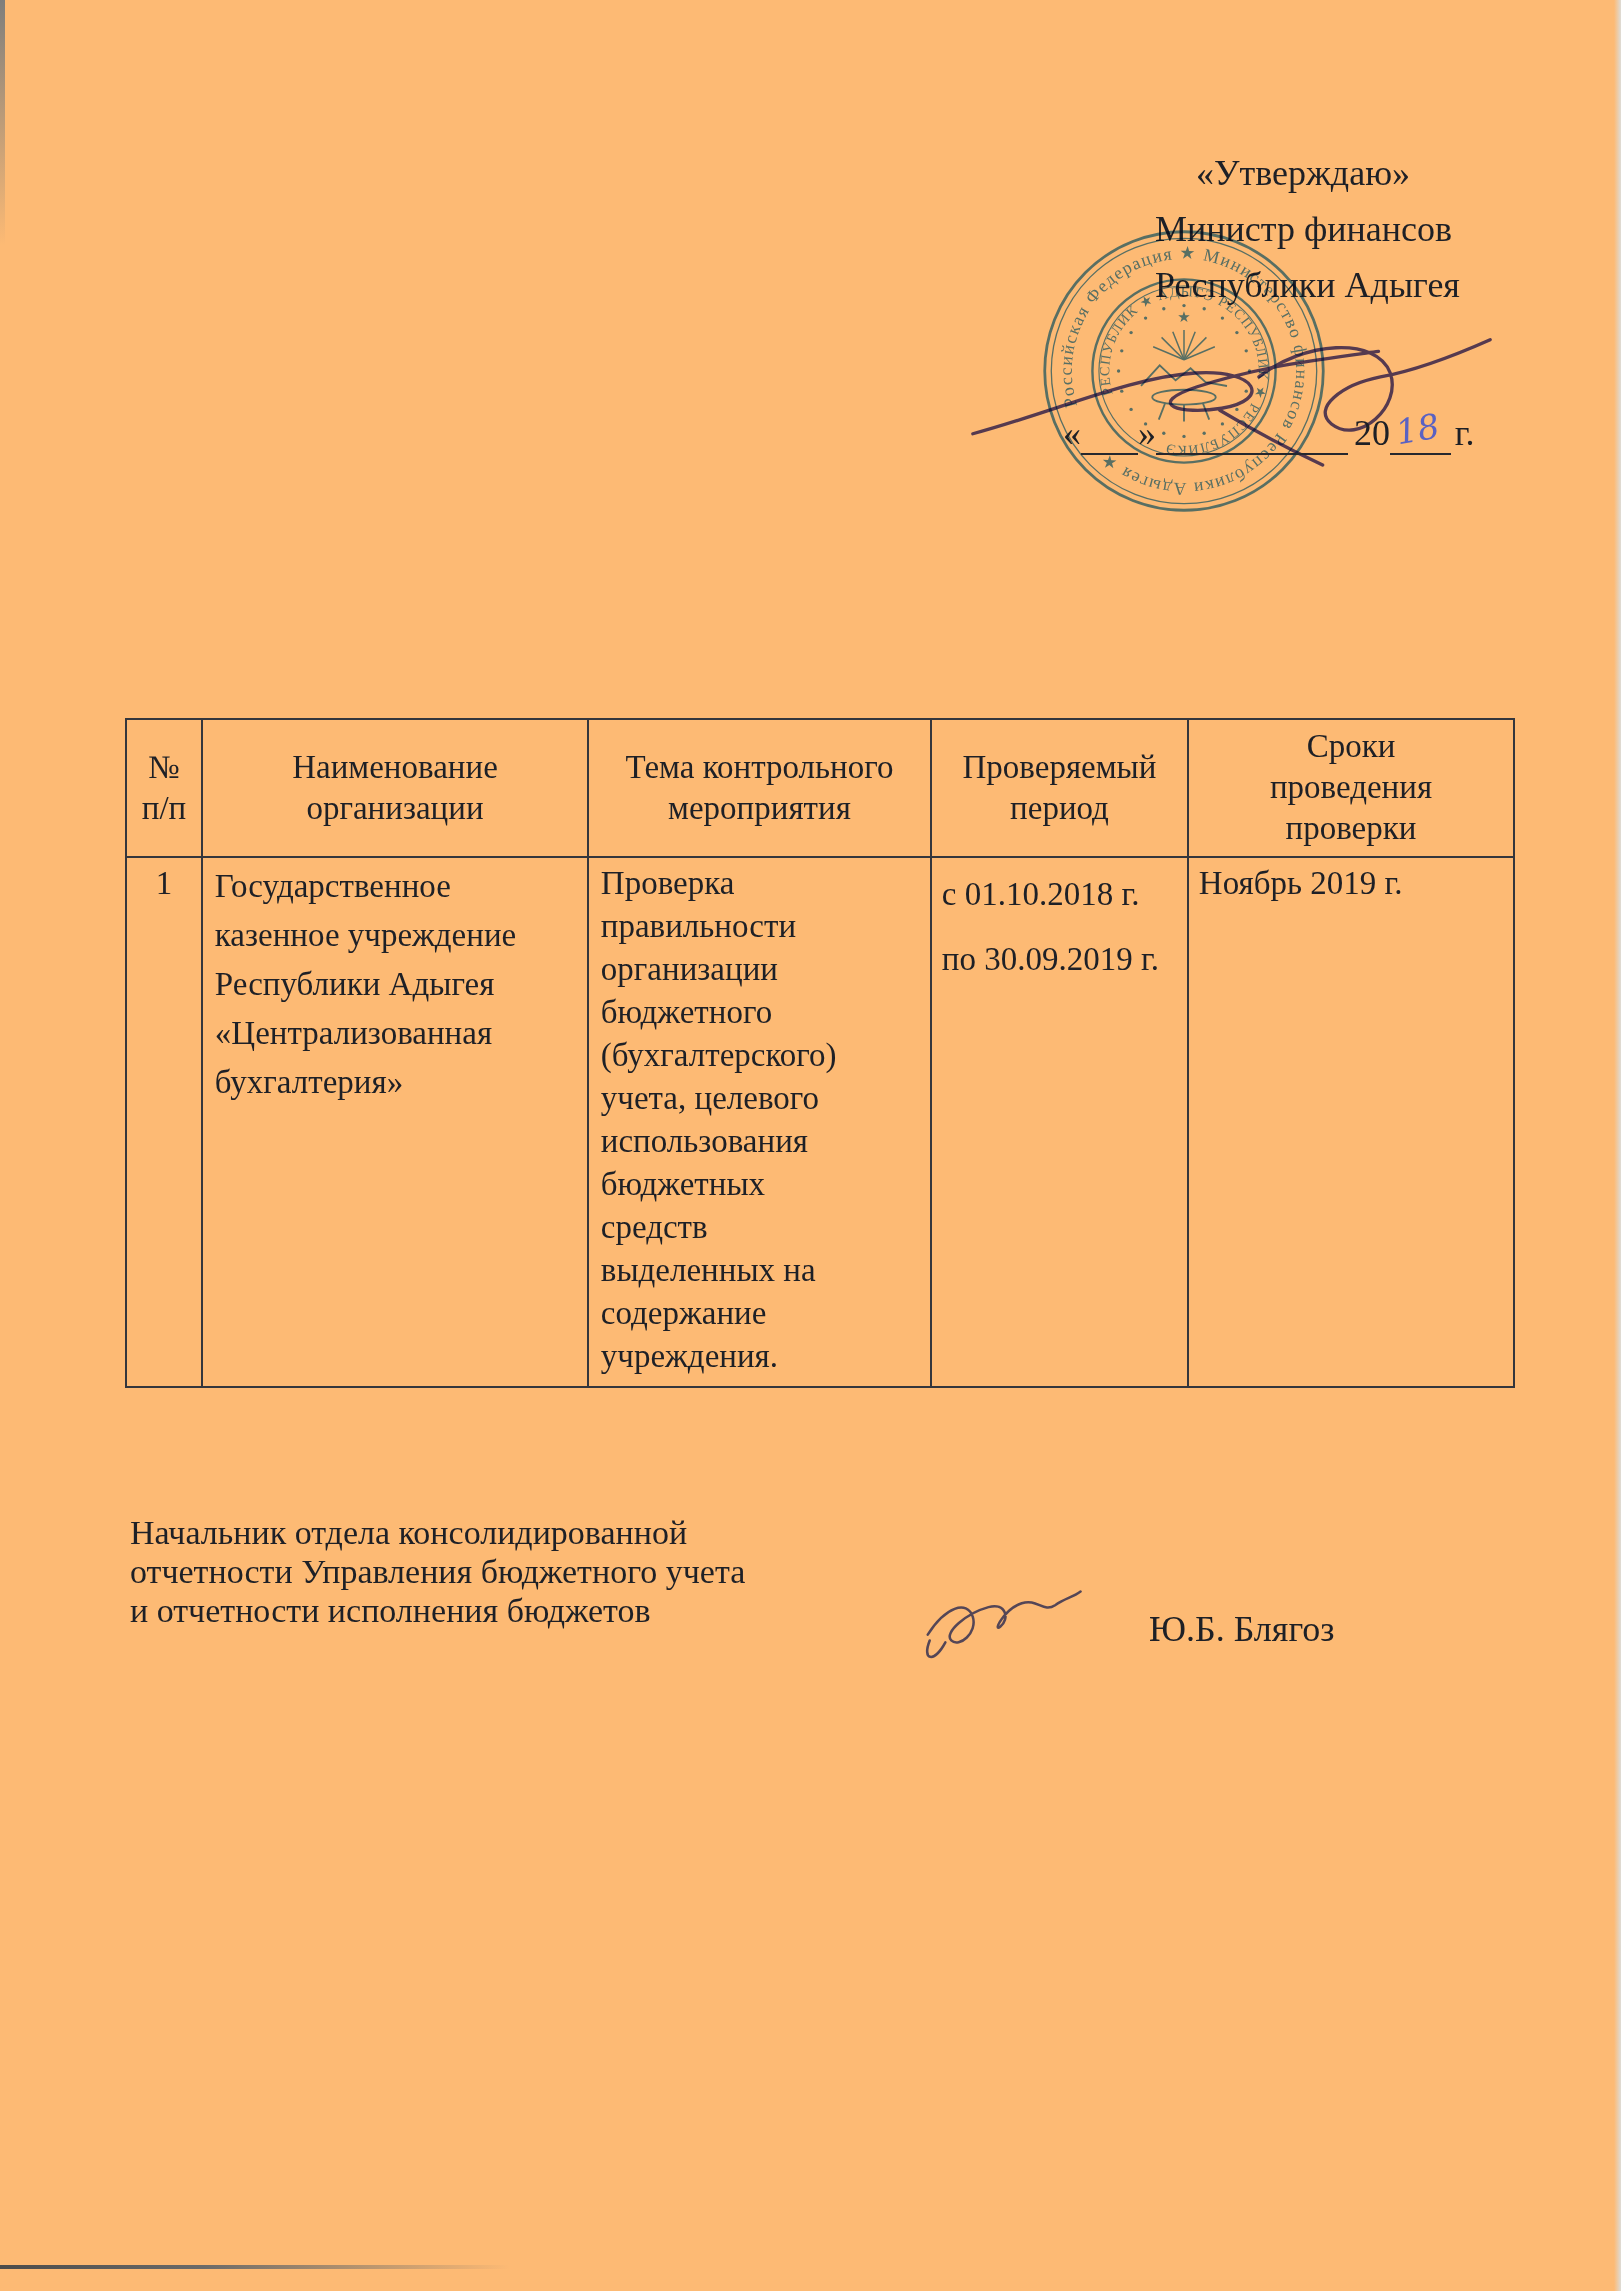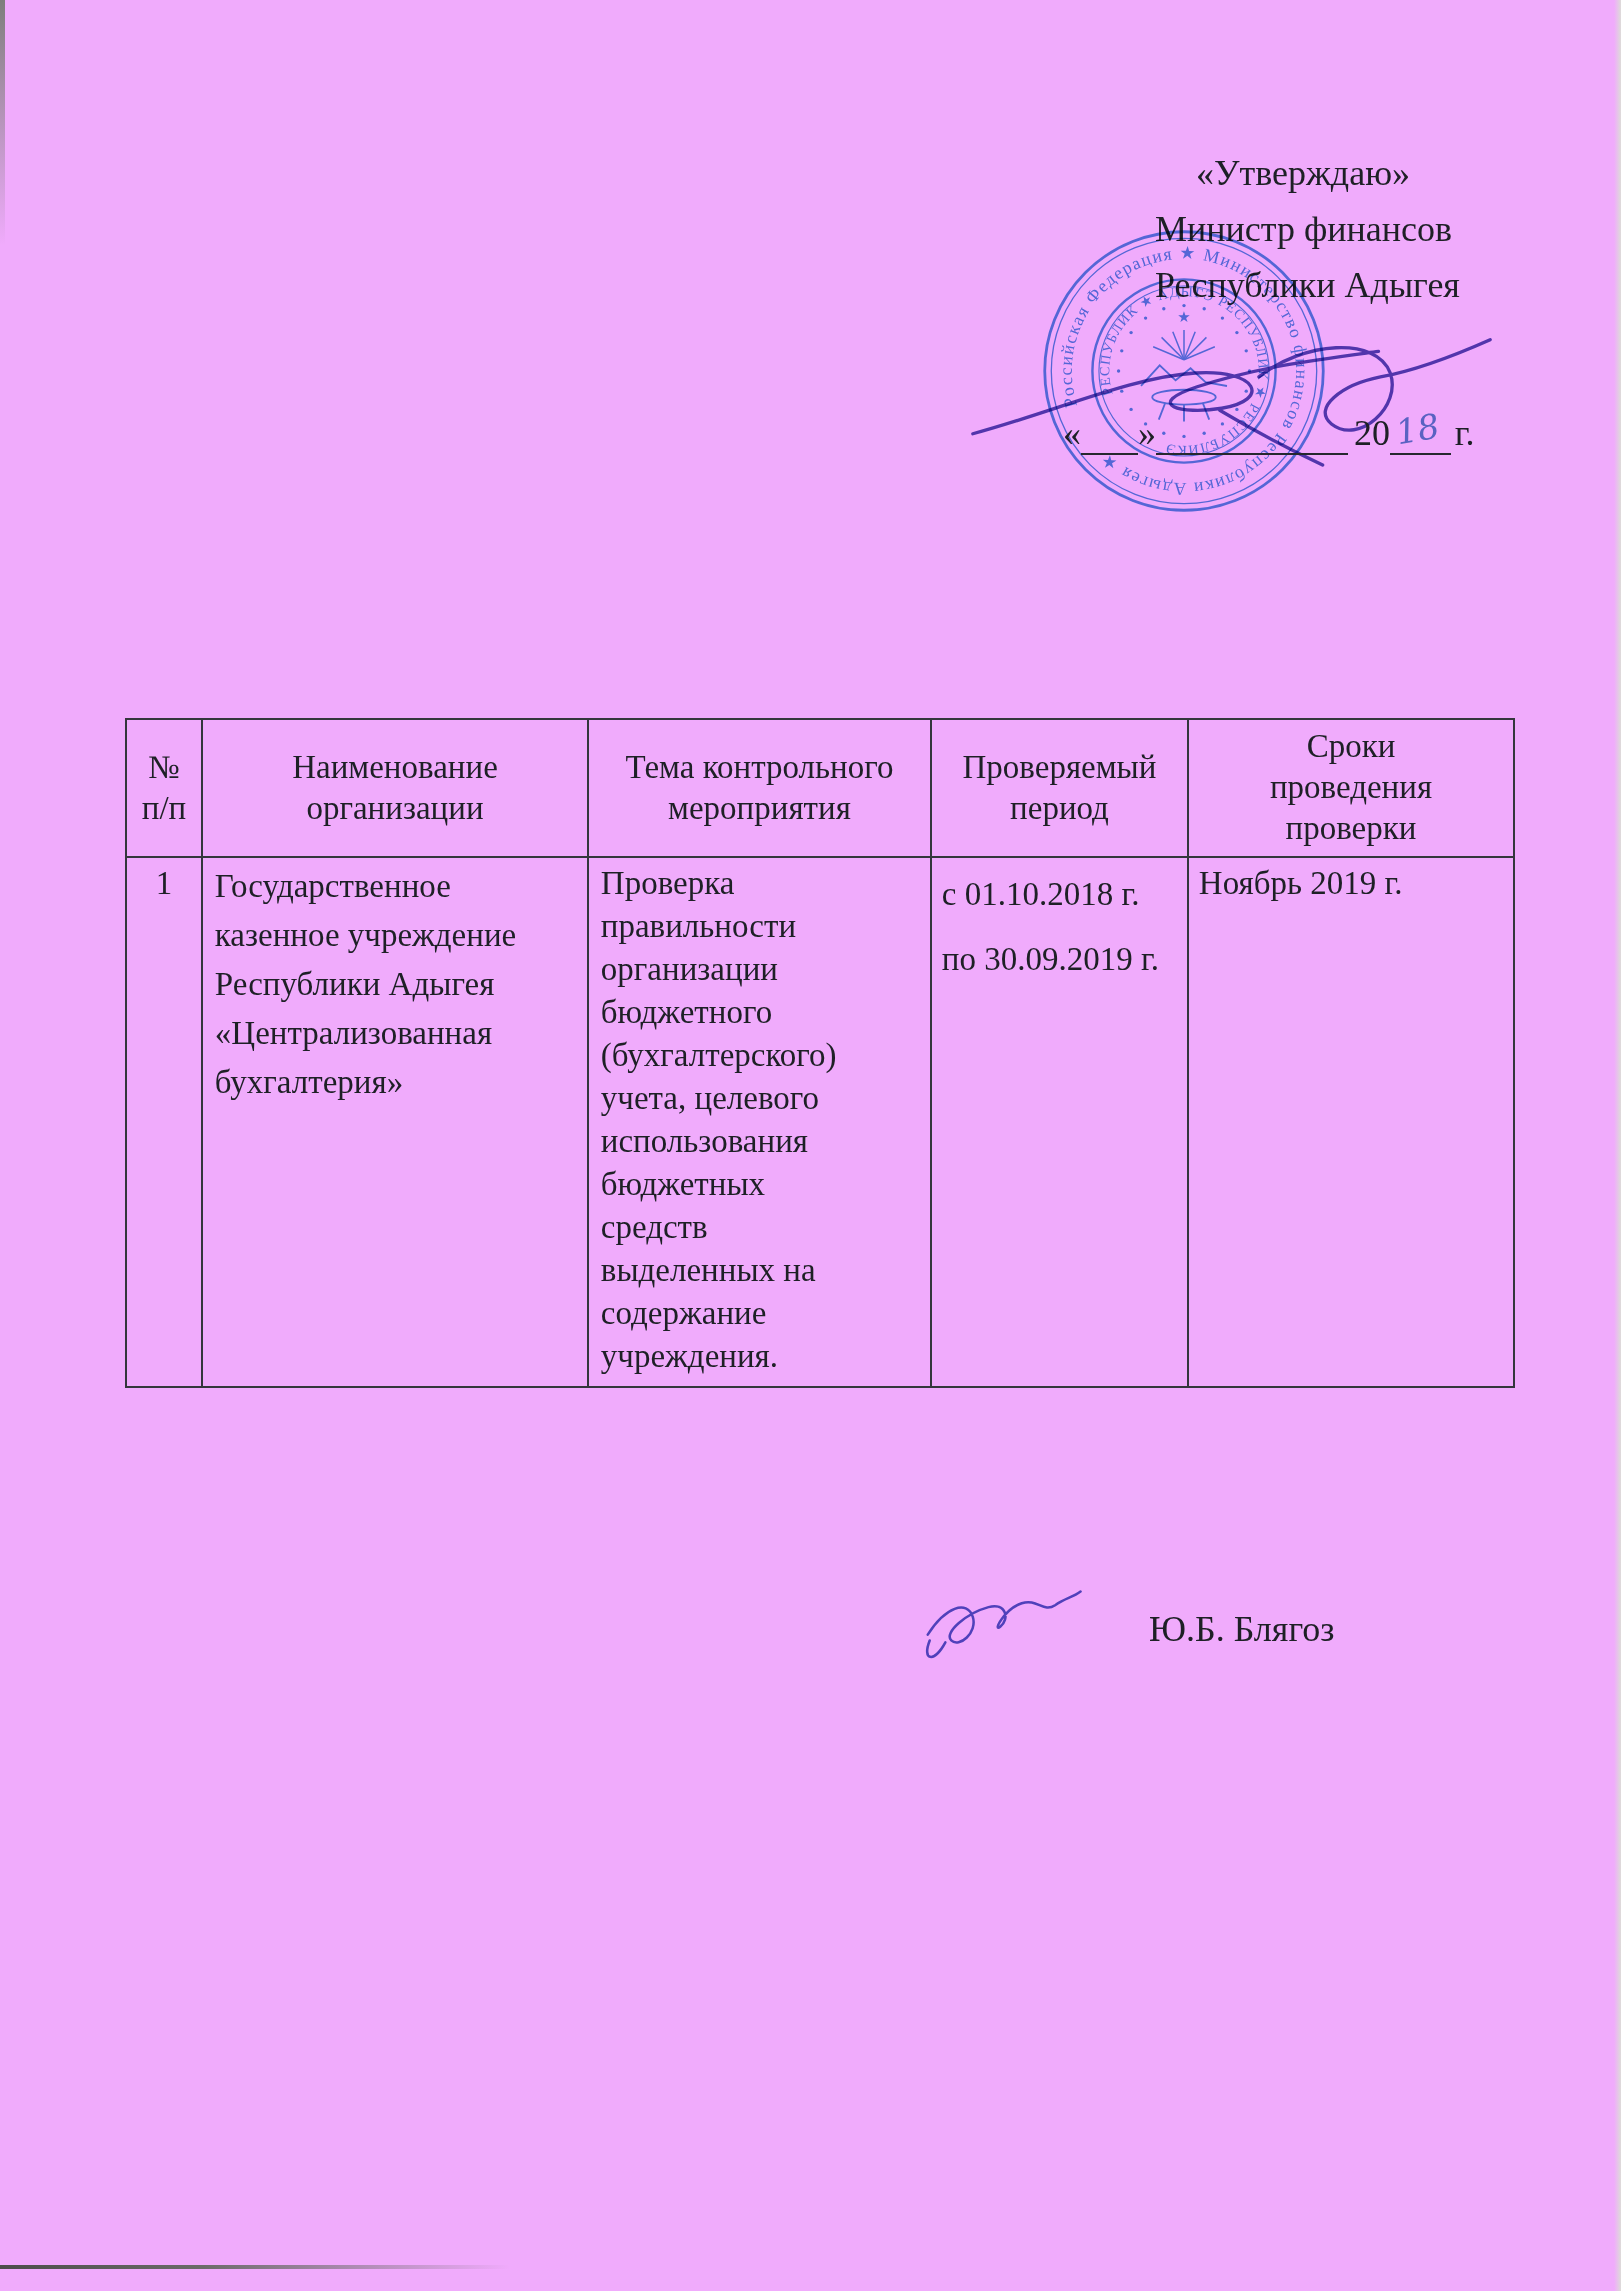--- a/index.html
+++ b/index.html
@@ -1,20 +1,20 @@
 <!DOCTYPE html>
 <html><head>
 <meta charset="utf-8">
 <style>
   html,body{margin:0;padding:0;background:#888;}
   .page{
     position:relative;
     width:1621px;height:2292px;
     margin:0 auto;
-    background:#f0abfc;
+    background:#fdba74;
     font-family:"Liberation Serif","DejaVu Serif",serif;
     color:#1e2026;
     overflow:hidden;
   }
   
   .edge-left{position:absolute;left:0;top:0;width:4.9px;height:245px;
     background:linear-gradient(#7e7e7c,rgba(120,120,118,0));}
   .edge-right{position:absolute;right:0;top:0;width:6.9px;height:100%;
     background:linear-gradient(to left,#dddcd8,rgba(221,220,216,0));}
   .edge-bottom-line{position:absolute;left:0;top:2265px;width:510px;height:3.9px;
@@ -224,20 +224,23 @@
 выделенных на
 содержание
 учреждения.</td>
       <td class="cell-period pre">с 01.10.2018 г.
 по 30.09.2019 г.</td>
       <td class="cell-sched pre">Ноябрь 2019 г.</td>
     </tr>
   </tbody>
     </table>
 
+  <div class="signoff-title pre">Начальник отдела консолидированной
+отчетности Управления бюджетного учета
+и отчетности исполнения бюджетов</div>
 
   <svg class="sig-small" viewBox="0 0 195 118" xmlns="http://www.w3.org/2000/svg">
     <g stroke="#5560bd" stroke-width="2.6" fill="none" stroke-linecap="round">
       <path d="M 12 80 C 30 52 52 44 58 62 C 63 78 44 94 36 86 C 28 78 52 58 74 52 C 92 47 96 64 86 72 C 78 78 90 54 108 48 C 124 43 130 58 142 50 C 152 43 160 42 168 36"></path>
       <path d="M 30 88 C 18 110 6 106 14 86"></path>
     </g>
   </svg>
 
   <div class="signoff-name">Ю.Б. Блягоз</div>
 

